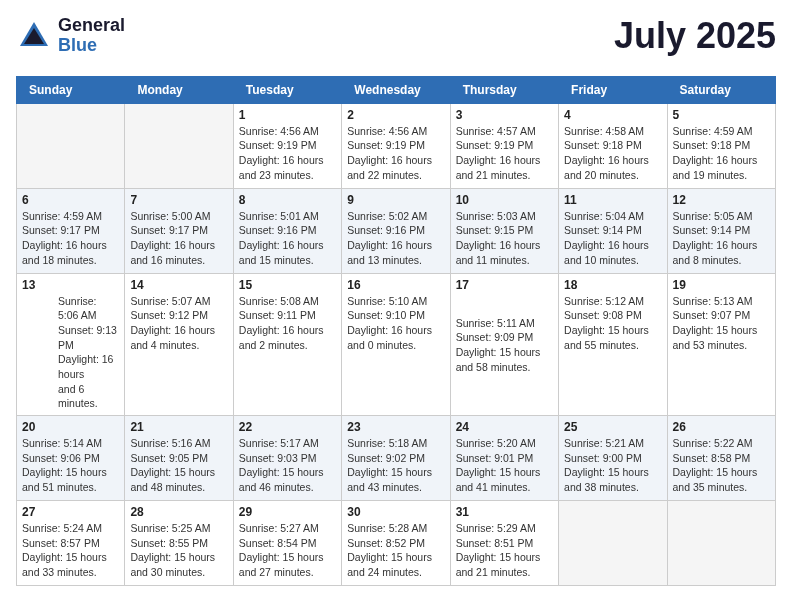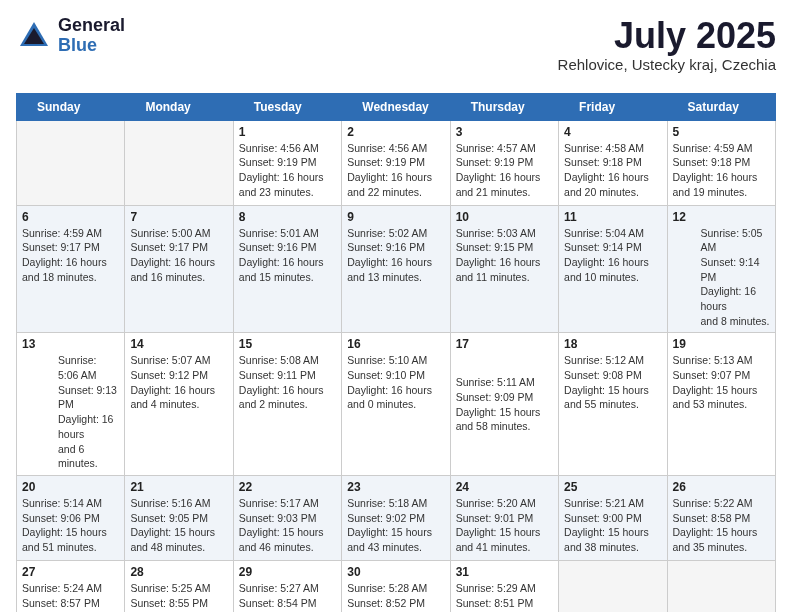--- a/index.html
+++ b/index.html
@@ -54,21 +54,21 @@
       color: #333;
     }
     .calendar {
       width: 100%;
       border-collapse: collapse;
       font-size: 11px;
     }
     .calendar th {
       background: #2e6db4;
       color: #fff;
-      padding: 6px 20px;
+      padding: 6px 12px;
       text-align: left;
       font-size: 12px;
       font-weight: bold;
       border: 1px solid #2e6db4;
     }
     .calendar td {
       border: 1px solid #ccc;
       vertical-align: top;
       padding: 4px 5px;
       width: calc(100% / 7);
@@ -103,21 +103,20 @@
       <polygon points="18,4 32,28 4,28" fill="#2e6db4"></polygon>
       <polygon points="18,10 28,26 8,26" fill="#1a1a2e"></polygon>
     </svg>
     <div class="logo-text">
       <span class="logo-general">General</span>
       <span class="logo-blue">Blue</span>
     </div>
   </div>
   <div class="title-block">
     <div class="month-title">July 2025</div>
-    <div class="location">Rehlovice, Ustecky kraj, Czechia</div>
   </div>
 </div>
 
 <table class="calendar">
   <thead>
     <tr>
     <th>Sunday</th>
         <th>Monday</th>
         <th>Tuesday</th>
         <th>Wednesday</th>
@@ -204,21 +203,21 @@
         </td>
         <td>
           <span class="day-number">11</span>
           <div class="day-info" style="white-space: pre-line;">Sunrise: 5:04 AM
 Sunset: 9:14 PM
 Daylight: 16 hours
 and 10 minutes.</div>
         </td>
         <td>
           <span class="day-number">12</span>
-          <div class="day-info" style="white-space: pre-line; margin-left: 28px;">Sunrise: 5:05 AM
+          <div class="day-info" style="white-space: pre-line;">Sunrise: 5:05 AM
 Sunset: 9:14 PM
 Daylight: 16 hours
 and 8 minutes.</div>
         </td>
       </tr>
       <tr>
         <td>
           <span class="day-number">13</span>
           <div class="day-info" style="white-space: pre-line; margin-left: 36px;">Sunrise: 5:06 AM
 Sunset: 9:13 PM

